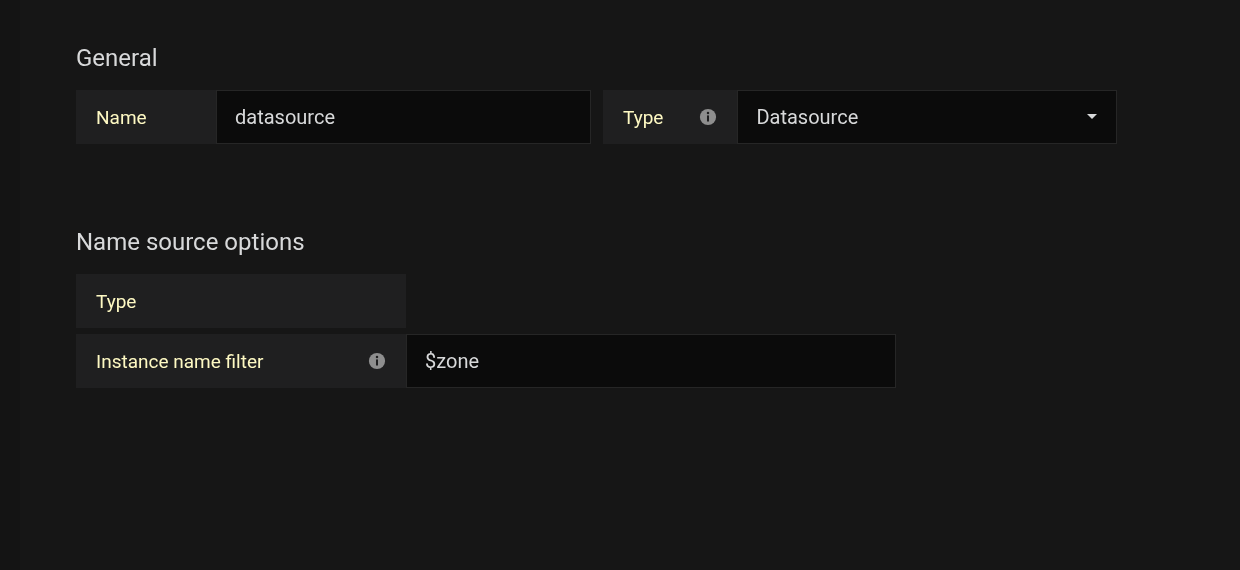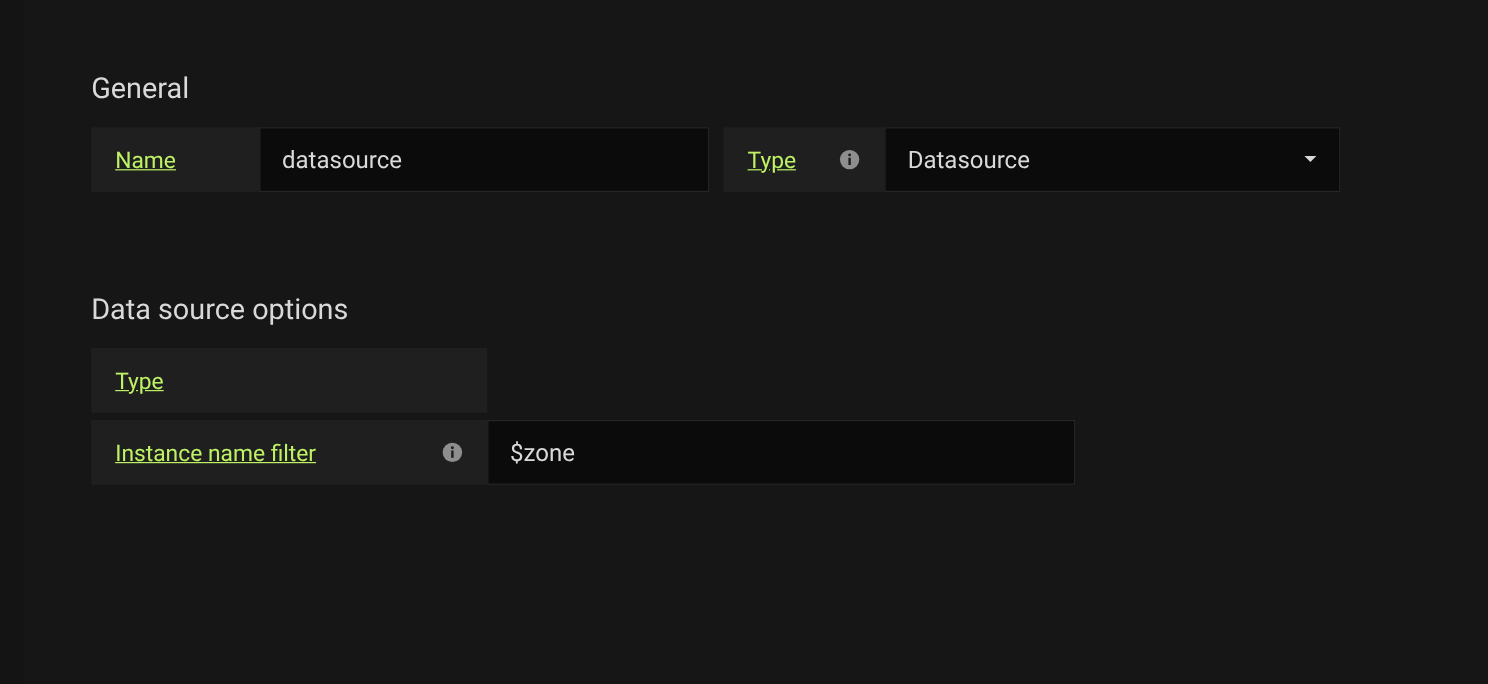--- a/index.html
+++ b/index.html
@@ -13,21 +13,21 @@
     overflow: hidden;
   }
 
   .panel {
     position: absolute;
     left: 20px;
     top: 0;
     right: 0;
     bottom: 0;
     background: #161616;
-    padding: 60px 56px;
+    padding: 44px 56px;
     box-sizing: border-box;
   }
 
   .section-heading {
     font-size: 24px;
     font-weight: 400;
     color: #d8d9da;
     margin: 0 0 18px 0;
   }
 
@@ -38,29 +38,28 @@
   }
 
   .field-group {
     display: flex;
     align-items: stretch;
     height: 54px;
   }
 
   .field-label {
     background: #1f1f20;
-    color: #bef264;
+    color: #fef9c3;
     display: flex;
     align-items: center;
     padding: 0 20px;
     font-size: 19px;
     min-width: 98px;
     box-sizing: border-box;
     gap: 18px;
-    text-decoration: underline;
   }
 
   .field-label .spacer {
     flex: 1;
   }
 
   .info-icon {
     display: inline-flex;
     align-items: center;
     justify-content: center;
@@ -164,21 +163,21 @@
               <path d="M1 1 L6 6 L11 1 Z" fill="#d8d9da"></path>
             </svg>
         </span>
       </div>
     </div>
   </div>
 
 
   <div class="section-gap"></div>
 
-  <h2 class="section-heading">Data source options</h2>
+  <h2 class="section-heading">Name source options</h2>
 
   <div class="form-row">
     <div class="field-group">
       <div class="field-label w-dstype-label">Type</div>
     </div>
   </div>
 
   <div class="form-row">
     <div class="field-group">
       <div class="field-label w-filter-label">

